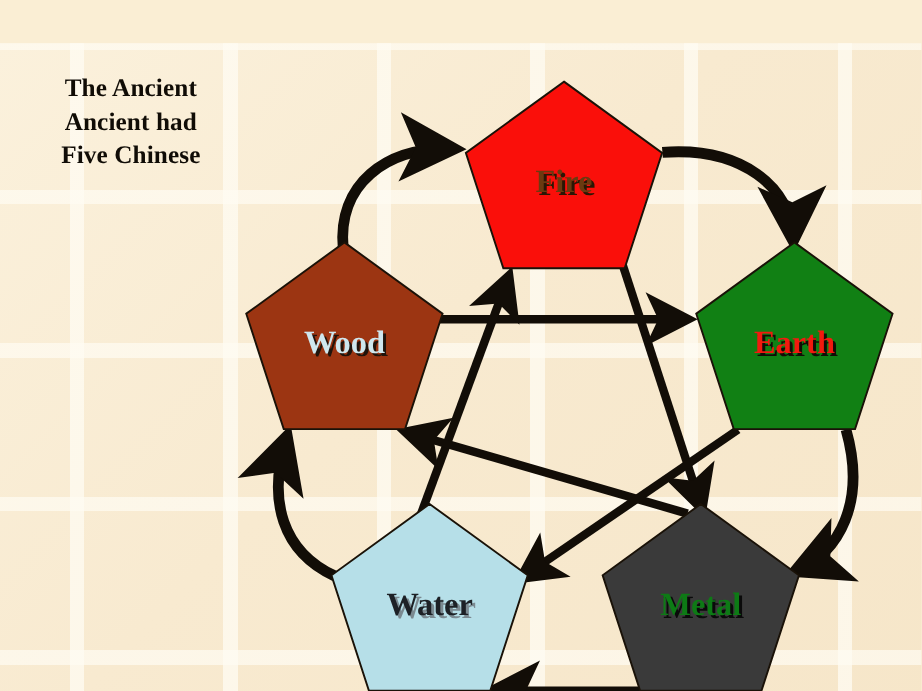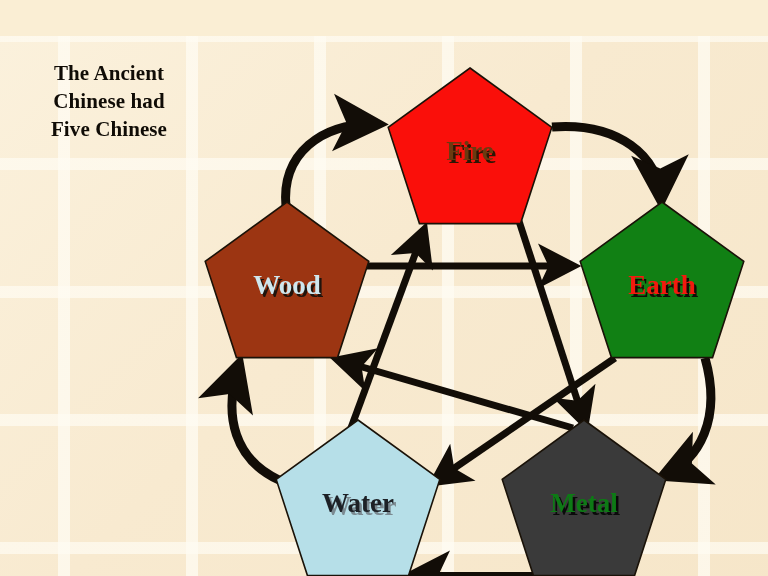--- a/index.html
+++ b/index.html
@@ -63,21 +63,21 @@
     font-size: 27px;
     text-anchor: middle;
     dominant-baseline: middle;
   }
 </style>
 </head>
 <body>
 
 <div id="slide">
 
-  <div id="title-block"><div>The Ancient</div><div>Chinese had</div><div>Five Chinese</div></div>
+  <div id="title-block"><div>The Ancient</div><div>Ancient had</div><div>Five Chinese</div></div>
 
   <svg id="diagram" width="768" height="576" viewBox="0 0 768 576">
 
     <defs>
       <marker id="arrowhead" markerWidth="7" markerHeight="7" refX="5.4" refY="3.5" orient="auto" markerUnits="strokeWidth">
         <path d="M0.4,0.3 L6.6,3.5 L0.4,6.7 L1.9,3.5 Z" fill="#120d07"></path>
       </marker>
       <marker id="arrowhead-thin" markerWidth="8" markerHeight="8" refX="6.2" refY="4" orient="auto" markerUnits="strokeWidth">
         <path d="M0.4,0.4 L7.6,4 L0.4,7.6 L2.2,4 Z" fill="#120d07"></path>
       </marker>

